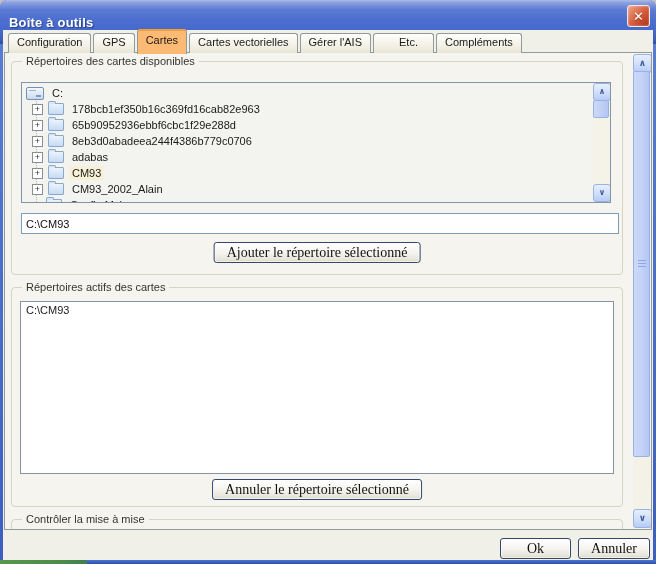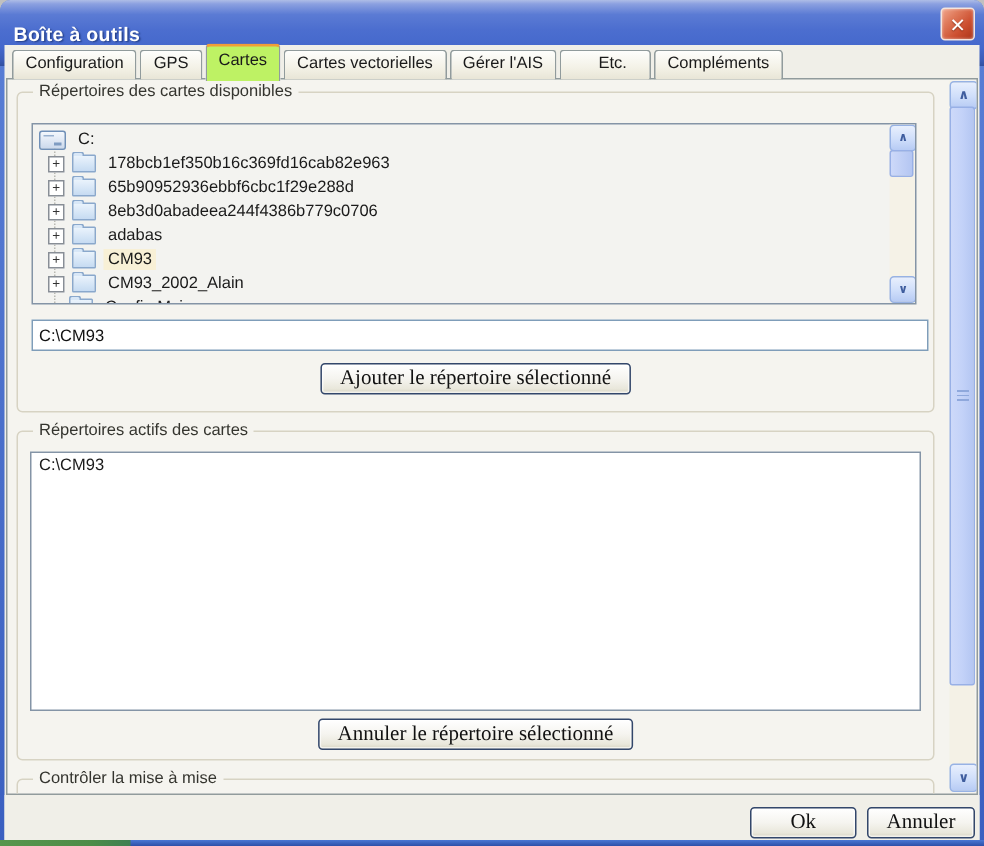--- a/index.html
+++ b/index.html
@@ -21,21 +21,21 @@
   .close-btn .glyph{color:#fff;font-weight:bold;font-size:13px;line-height:1;text-shadow:0 1px 1px rgba(90,20,0,.6);}
   
   .dialog-body{position:absolute;left:3px;top:30px;width:650px;height:530px;background:#f0efe8;}
   
   .tabstrip{position:absolute;left:0;top:0;width:650px;height:23px;display:flex;
     align-items:flex-end;padding-left:5px;z-index:3;}
   .tab{border:1px solid #919b9c;border-bottom:none;border-radius:3px 3px 0 0;
     background:linear-gradient(180deg,#fefefc 0%,#f3f1e6 60%,#e8e5d6 100%);
     height:17px;padding:2px 8px 0 8px;margin-right:2px;margin-top:4px;cursor:pointer;white-space:nowrap;}
   .tab.wide{padding:2px 15px 0 25px;}
-  .tab.active{background:#bef264;height:20px;padding-top:3px;position:relative;z-index:4;
+  .tab.active{background:#fdba74;height:20px;padding-top:3px;position:relative;z-index:4;
     border-top:2px solid #ef9e39;margin-bottom:-1px;box-shadow:0 1px 0 #f5f4ef;}
   
   .panel{position:absolute;left:1px;top:22px;width:646px;height:476px;border:1px solid #919b9c;
     background:#f5f4ef;overflow:hidden;z-index:2;}
   
   .vscroll{position:absolute;right:1px;top:1px;width:17px;height:474px;background:#f4f1e6;}
   .sb-btn{position:absolute;left:0;width:17px;height:17px;border:1px solid #97b2e4;border-radius:3px;
     background:linear-gradient(180deg,#e8effd 0%,#cfdefa 55%,#b7cbf4 100%);
     display:flex;align-items:center;justify-content:center;cursor:pointer;}
   .sb-btn .glyph{font-size:9px;font-weight:bold;color:#3f5d9e;line-height:1;}

